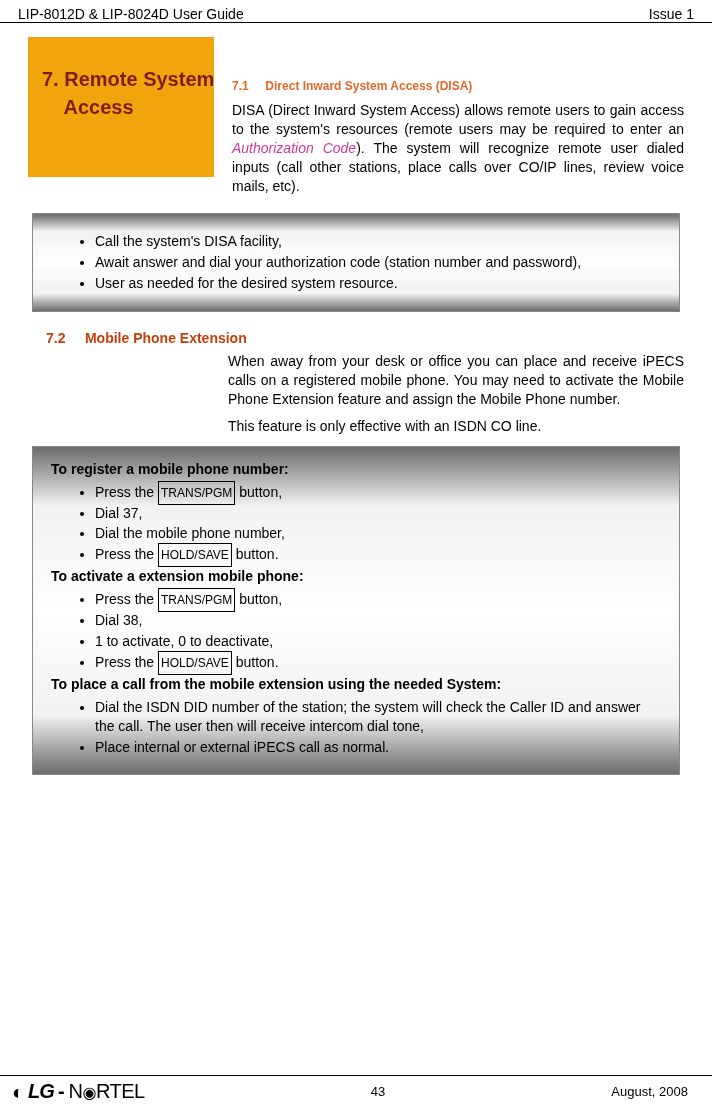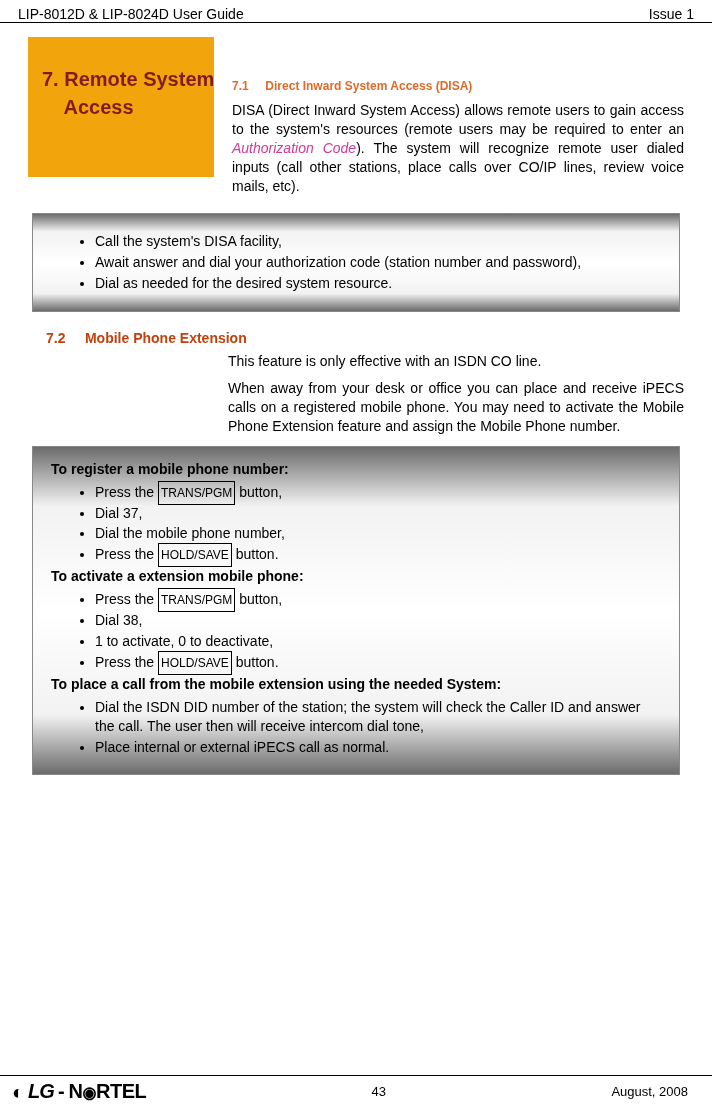--- a/index.html
+++ b/index.html
@@ -134,21 +134,21 @@
     font-weight: bold;
     font-size: 20px;
     font-style: italic;
     letter-spacing: -1px;
   }
   .logo .globe {
     font-size: 20px;
     line-height: 1;
   }
   .logo .nortel {
-    font-weight: bold;
+    font-weight: normal;
     font-size: 20px;
     letter-spacing: -0.5px;
   }
 </style>
 </head>
 <body>
 
 <div class="page">
   <div class="header-line">
     <span>LIP-8012D &amp; LIP-8024D User Guide</span>
@@ -171,32 +171,32 @@
         <p class="body-para">
           <span>DISA (Direct Inward System Access) allows remote users to gain access to the system's resources (remote users may be required to enter an </span><span class="auth-code">Authorization Code</span><span>). The system will recognize remote user dialed inputs (call other stations, place calls over CO/IP lines, review voice mails, etc).</span>
         </p>
       </div>
     </div>
 
     <div class="gray-box">
       <ul>
         <li>Call the system's DISA facility,</li>
         <li>Await answer and dial your authorization code (station number and password),</li>
-        <li>Dial as needed for the desired system resource.</li>
+        <li>User as needed for the desired system resource.</li>
       </ul>
     </div>
 
     <div class="section-72">
       <span>7.2</span>
       &nbsp;&nbsp;&nbsp;
       <span>Mobile Phone Extension</span>
     </div>
 
+    <p class="body-para-full">When away from your desk or office you can place and receive iPECS calls on a registered mobile phone.  You may need to activate the Mobile Phone Extension feature and assign the Mobile Phone number.</p>
     <p class="body-para-full" style="text-align:left;">This feature is only effective with an ISDN CO line.</p>
-    <p class="body-para-full">When away from your desk or office you can place and receive iPECS calls on a registered mobile phone.  You may need to activate the Mobile Phone Extension feature and assign the Mobile Phone number.</p>
 
     <div class="gray-box">
       <div class="box-title">To register a mobile phone number:</div>
       <ul>
         <li>
           <span>Press the </span><span class="btn-key">TRANS/PGM</span><span> button,</span>
         </li>
         <li>Dial 37,</li>
         <li>Dial the mobile phone number,</li>
         <li>

